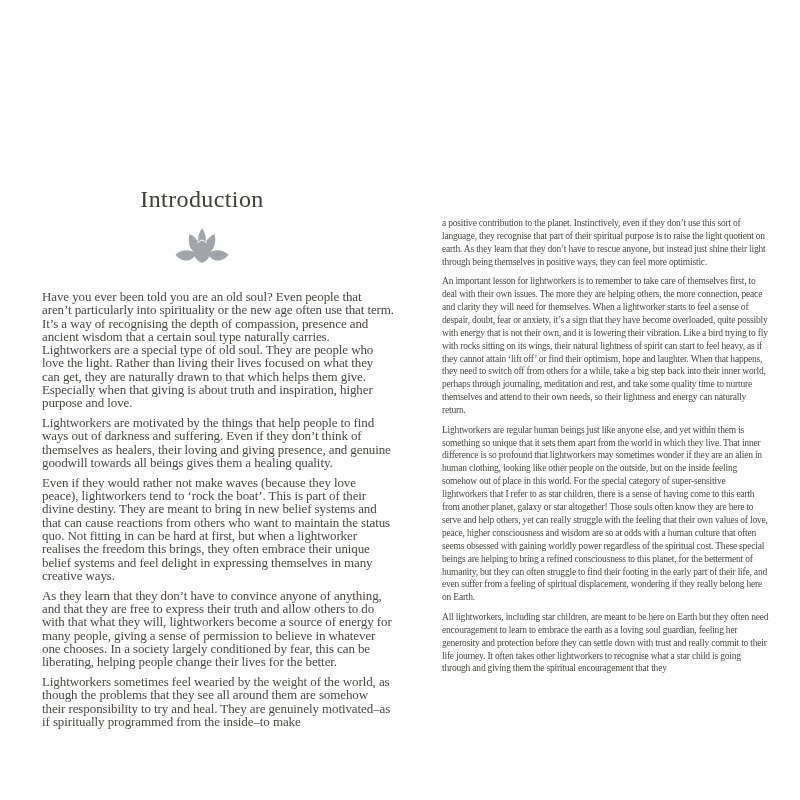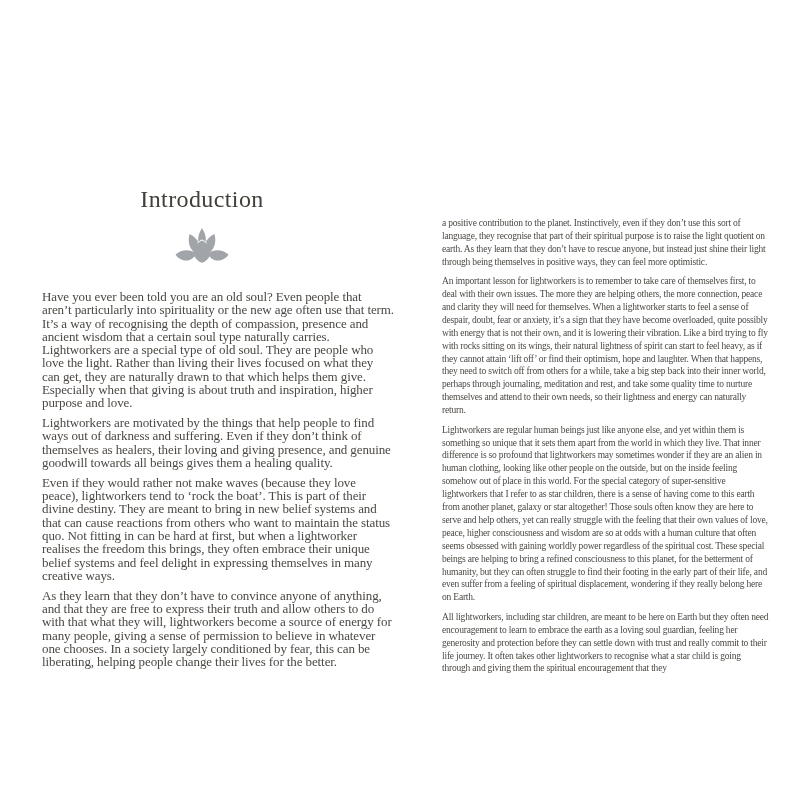--- a/index.html
+++ b/index.html
@@ -86,20 +86,21 @@
           <path d="M53.5 26.5 C47.5 21.5 39.5 20.8 32.7 25.4 C34.7 30.6 40.4 33.8 45.8 32.2 C49.2 31.2 51.9 29.2 53.5 26.5 Z"></path>
         </g>
       </svg>
     </div>
 
     <div class="text-col">
         <p class="para">Have you ever been told you are an old soul? Even people that aren’t particularly into spirituality or the new age often use that term. It’s a way of recognising the depth of compassion, presence and ancient wisdom that a certain soul type naturally carries. Lightworkers are a special type of old soul. They are people who love the light. Rather than living their lives focused on what they can get, they are naturally drawn to that which helps them give. Especially when that giving is about truth and inspiration, higher purpose and love.</p>
         <p class="para">Lightworkers are motivated by the things that help people to find ways out of darkness and suffering. Even if they don’t think of themselves as healers, their loving and giving presence, and genuine goodwill towards all beings gives them a healing quality.</p>
         <p class="para">Even if they would rather not make waves (because they love peace), lightworkers tend to ‘rock the boat’. This is part of their divine destiny. They are meant to bring in new belief systems and that can cause reactions from others who want to maintain the status quo. Not fitting in can be hard at first, but when a lightworker realises the freedom this brings, they often embrace their unique belief systems and feel delight in expressing themselves in many creative ways.</p>
         <p class="para">As they learn that they don’t have to convince anyone of anything, and that they are free to express their truth and allow others to do with that what they will, lightworkers become a source of energy for many people, giving a sense of permission to believe in whatever one chooses. In a society largely conditioned by fear, this can be liberating, helping people change their lives for the better.</p>
+        <p class="para">Lightworkers sometimes feel wearied by the weight of the world, as though the problems that they see all around them are somehow their responsibility to try and heal. They are genuinely motivated–as if spiritually programmed from the inside–to make</p>
       </div>
   </div>
 
   <div class="page-right">
     <div class="text-col">
         <p class="para">a positive contribution to the planet. Instinctively, even if they don’t use this sort of language, they recognise that part of their spiritual purpose is to raise the light quotient on earth. As they learn that they don’t have to rescue anyone, but instead just shine their light through being themselves in positive ways, they can feel more optimistic.</p>
         <p class="para">An important lesson for lightworkers is to remember to take care of themselves first, to deal with their own issues. The more they are helping others, the more connection, peace and clarity they will need for themselves. When a lightworker starts to feel a sense of despair, doubt, fear or anxiety, it’s a sign that they have become overloaded, quite possibly with energy that is not their own, and it is lowering their vibration. Like a bird trying to fly with rocks sitting on its wings, their natural lightness of spirit can start to feel heavy, as if they cannot attain ‘lift off’ or find their optimism, hope and laughter. When that happens, they need to switch off from others for a while, take a big step back into their inner world, perhaps through journaling, meditation and rest, and take some quality time to nurture themselves and attend to their own needs, so their lightness and energy can naturally return.</p>
         <p class="para">Lightworkers are regular human beings just like anyone else, and yet within them is something so unique that it sets them apart from the world in which they live. That inner difference is so profound that lightworkers may sometimes wonder if they are an alien in human clothing, looking like other people on the outside, but on the inside feeling somehow out of place in this world. For the special category of super-sensitive lightworkers that I refer to as star children, there is a sense of having come to this earth from another planet, galaxy or star altogether! Those souls often know they are here to serve and help others, yet can really struggle with the feeling that their own values of love, peace, higher consciousness and wisdom are so at odds with a human culture that often seems obsessed with gaining worldly power regardless of the spiritual cost. These special beings are helping to bring a refined consciousness to this planet, for the betterment of humanity, but they can often struggle to find their footing in the early part of their life, and even suffer from a feeling of spiritual displacement, wondering if they really belong here on Earth.</p>
         <p class="para">All lightworkers, including star children, are meant to be here on Earth but they often need encouragement to learn to embrace the earth as a loving soul guardian, feeling her generosity and protection before they can settle down with trust and really commit to their life journey. It often takes other lightworkers to recognise what a star child is going through and giving them the spiritual encouragement that they</p>
       </div>

